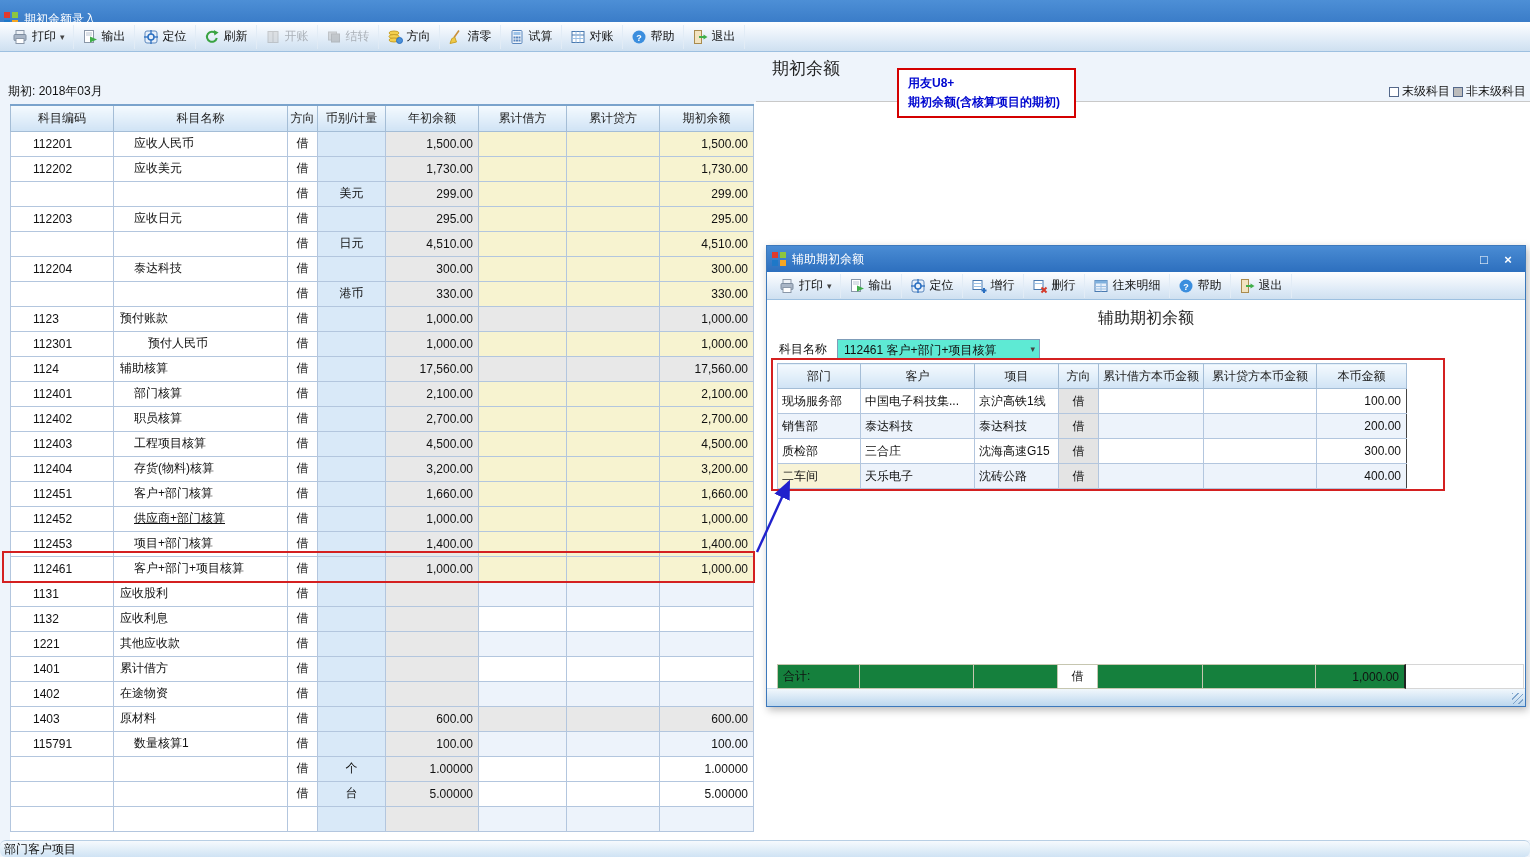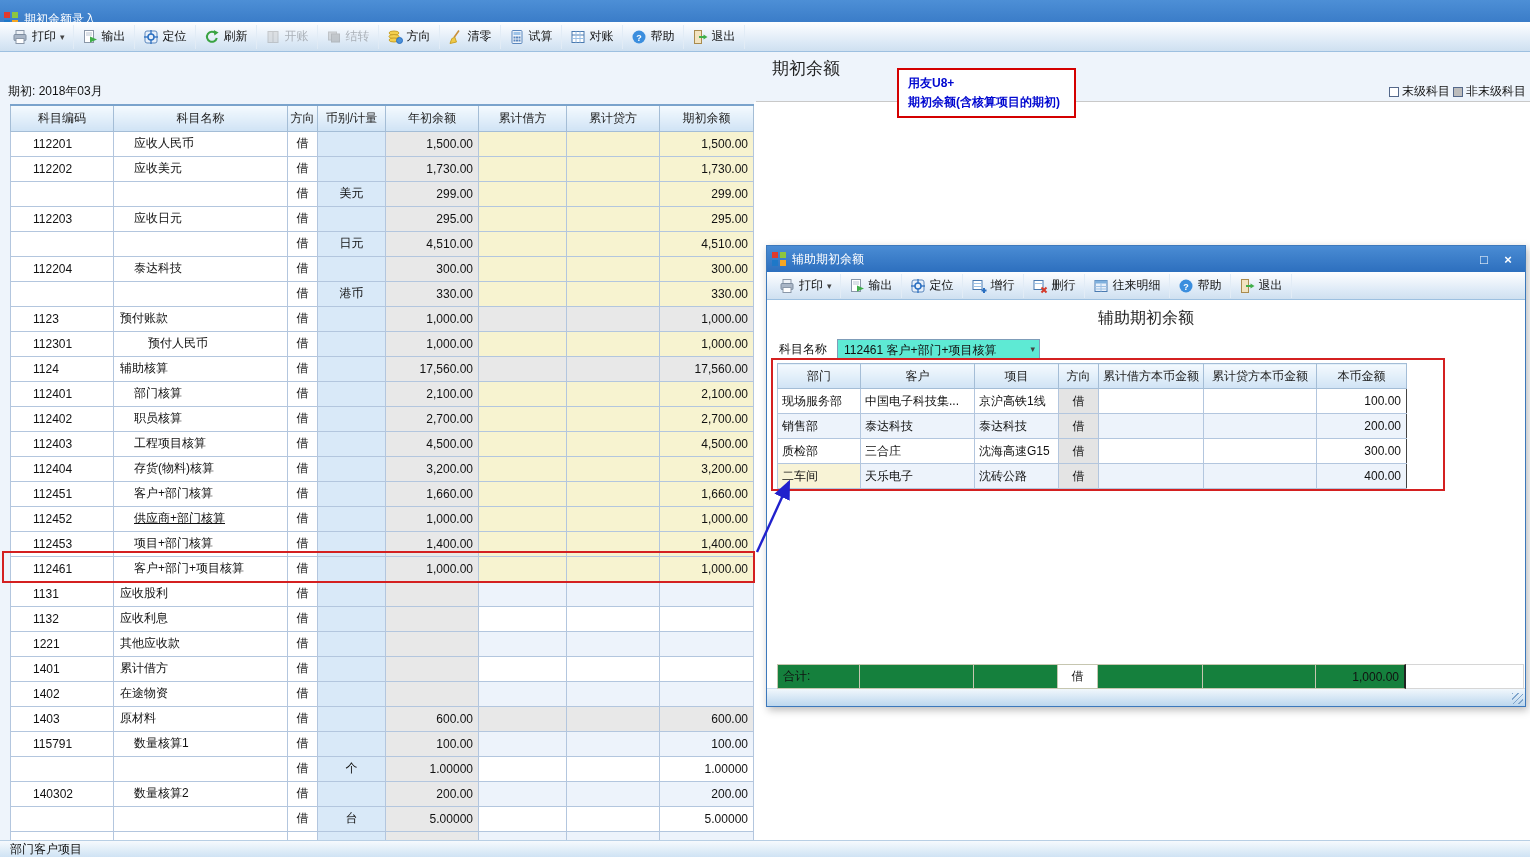--- a/index.html
+++ b/index.html
@@ -58,21 +58,21 @@
   .c-pale { background:#edf3fb !important; }
   .c-white { background:#ffffff !important; }
 
   .row-highlight { position:absolute; left:2px; top:551px; width:753px; height:32px;
     border:2px solid #d42020; z-index:7; pointer-events:none; }
   .arrow-svg { position:absolute; left:740px; top:468px; z-index:40; pointer-events:none; }
 
   
   .statusbar { position:absolute; left:0; top:840px; width:100%; height:17px;
     background:linear-gradient(#f6fafd,#cfe3f4); border-top:1px solid #b8cfe4;
-    padding-left:10px; display:flex; align-items:center; }
+    padding-left:4px; display:flex; align-items:center;border-radius:6px; }
 
   
   .dialog { position:absolute; left:766px; top:245px; width:760px; height:462px;
     background:#fff; border:1px solid #3c78bb; z-index:20; box-shadow:2px 3px 8px rgba(0,0,0,.28); }
   .dlg-titlebar { height:26px; background:linear-gradient(#4a8cd4,#2d6fbe); display:flex;
     align-items:center; gap:6px; padding:0 8px 0 5px; color:#fff; }
   .dlg-titlebar .spacer { flex:1; }
   .winbtn { color:#fff; font-size:13px; width:18px; text-align:center; cursor:default; }
   .dlg-toolbar { height:28px; background:linear-gradient(#fefeff,#dce9f6 70%,#cfe0f0);
     border-bottom:1px solid #9dc0e0; display:flex; align-items:center; padding-left:4px; }
@@ -545,30 +545,20 @@
           </tr>
           <tr>
             <td class="t-code"></td>
             <td class="t-name" style="padding-left: 6px;"></td>
             <td class="t-dir">借</td>
             <td class="t-cur">个</td>
             <td class="t-num col-gray">1.00000</td>
             <td class="t-num c-white"></td>
             <td class="t-num c-white"></td>
             <td class="t-num c-white">1.00000</td>
-          </tr>
-          <tr>
-            <td class="t-code">140302</td>
-            <td class="t-name" style="padding-left: 20px;">数量核算2</td>
-            <td class="t-dir">借</td>
-            <td class="t-cur"></td>
-            <td class="t-num col-gray">200.00</td>
-            <td class="t-num c-pale"></td>
-            <td class="t-num c-pale"></td>
-            <td class="t-num c-pale">200.00</td>
           </tr>
           <tr>
             <td class="t-code"></td>
             <td class="t-name" style="padding-left: 6px;"></td>
             <td class="t-dir">借</td>
             <td class="t-cur">台</td>
             <td class="t-num col-gray">5.00000</td>
             <td class="t-num c-white"></td>
             <td class="t-num c-white"></td>
             <td class="t-num c-white">5.00000</td>

